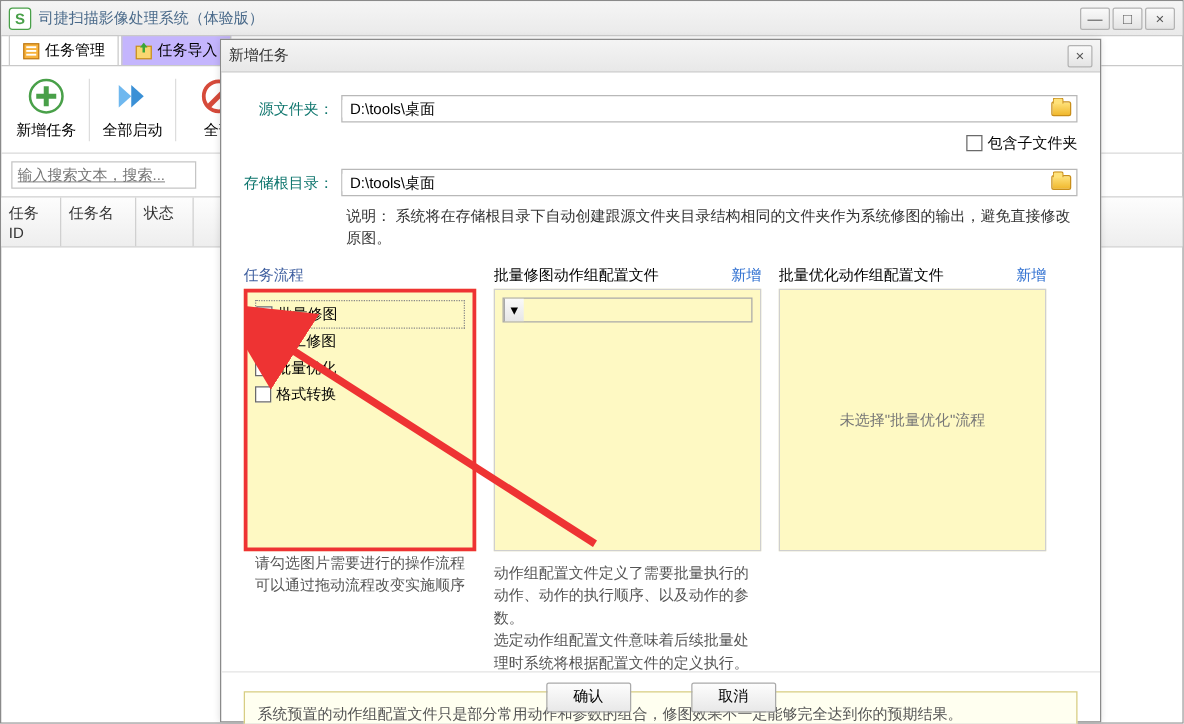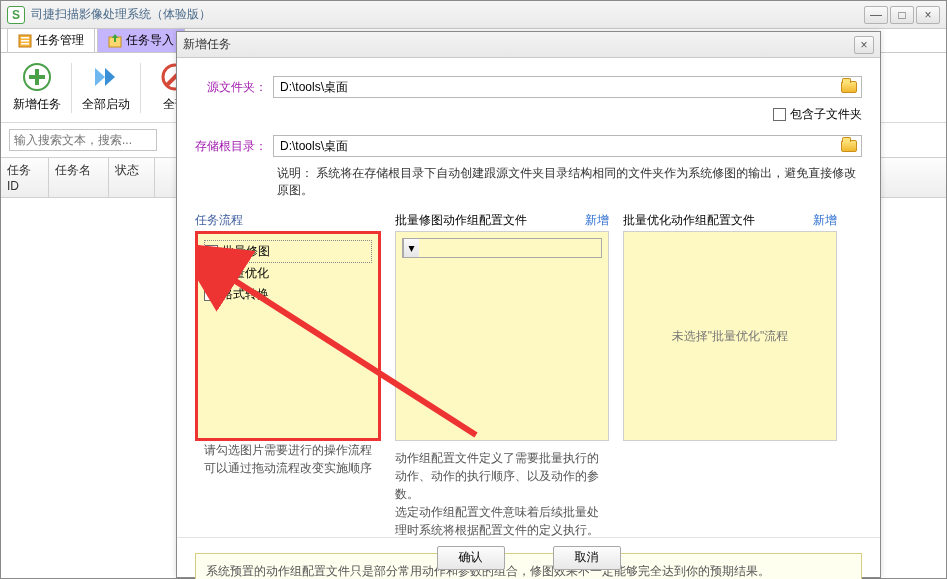--- a/index.html
+++ b/index.html
@@ -17,34 +17,34 @@
 .tab { padding: 3px 10px; border: 1px solid #c9c9c9; border-bottom: none; background: #c4b5fd; display: flex; align-items: center; gap: 4px; }
 .tab.active { background: #fff; font-weight: normal; }
 .tab-ico { width: 14px; height: 14px; }
 
 .toolbar { height: 70px; display: flex; align-items: center; padding: 0 8px; gap: 6px; border-bottom: 1px solid #d9d9d9; }
 .tool-btn { display: flex; flex-direction: column; align-items: center; justify-content: center; width: 56px; height: 62px; }
 .tool-icon { width: 30px; height: 30px; margin-bottom: 4px; display: flex; align-items: center; justify-content: center; }
 .tool-sep { width: 1px; height: 50px; background: #ddd; }
 
 .search-row { padding: 6px 8px; }
-.search-input { width: 148px; height: 22px; border: 1px solid #c5c5c5; padding: 2px 4px; color: #999; }
+.search-input { width: 148px; height: 22px; border: 1px solid #c5c5c5; padding: 2px 4px; color: #999; text-decoration: underline; }
 
 .grid-header { display: flex; border-top: 1px solid #d0d0d0; border-bottom: 1px solid #d0d0d0; background: linear-gradient(#fdfdfd,#eeeeee); }
 .grid-header > div { padding: 4px 6px; border-right: 1px solid #d0d0d0; color: #333; }
 
 
 .dialog { position: absolute; left: 176px; top: 31px; width: 705px; height: 547px; background: #fff; border: 1px solid #8a8a8a; box-shadow: 0 0 6px rgba(0,0,0,.15); }
 .dlg-title { height: 26px; background: linear-gradient(#f4f4f4,#e8e8e8); display: flex; align-items: center; padding: 0 6px; border-bottom: 1px solid #c9c9c9; }
 .dlg-title-text { flex: 1; color: #333; }
 .dlg-close { width: 20px; height: 18px; border: 1px solid #b3b3b3; background: linear-gradient(#fafafa,#e4e4e4); border-radius: 2px; display: flex; align-items: center; justify-content: center; color: #555; cursor: pointer; }
 
 .dlg-body { padding: 18px 18px 10px; }
 .form-row { display: flex; align-items: center; margin-bottom: 8px; }
-.form-label { width: 78px; text-align: right; color: #a21caf; padding-right: 6px; }
+.form-label { width: 78px; text-align: right; color: #0f766e; padding-right: 6px; }
 .path-input { flex: 1; height: 22px; border: 1px solid #b8b8b8; display: flex; align-items: center; }
 .path-input input { border: none; outline: none; flex: 1; padding: 0 6px; font-size: 12px; }
 .folder-btn { width: 22px; height: 20px; margin: 0 1px; display: flex; align-items: center; justify-content: center; cursor: pointer; }
 .subfolder-row { display: flex; justify-content: flex-end; align-items: center; margin: 4px 0 12px; gap: 4px; }
 .note-row { color: #333; margin: 6px 0 12px 82px; }
 
 .three-cols { display: flex; gap: 14px; }
 .col { display: flex; flex-direction: column; }
 
 .group-label-row { display: flex; justify-content: space-between; align-items: center; height: 18px; }
@@ -198,20 +198,24 @@
         <div class="group-label-row">
           <span class="group-label">任务流程</span>
         </div>
         <div class="group-box">
           <ul class="chk-list">
             <li style="border:1px dotted #888">
                 <span class="chk checked"></span>
                 <span>批量修图</span>
               </li>
             <li>
+                <span class="chk checked"></span>
+                <span>人工修图</span>
+              </li>
+            <li>
                 <span class="chk"></span>
                 <span>批量优化</span>
               </li>
             <li>
                 <span class="chk"></span>
                 <span>格式转换</span>
               </li>
           </ul>
         </div>
         <div class="desc">

